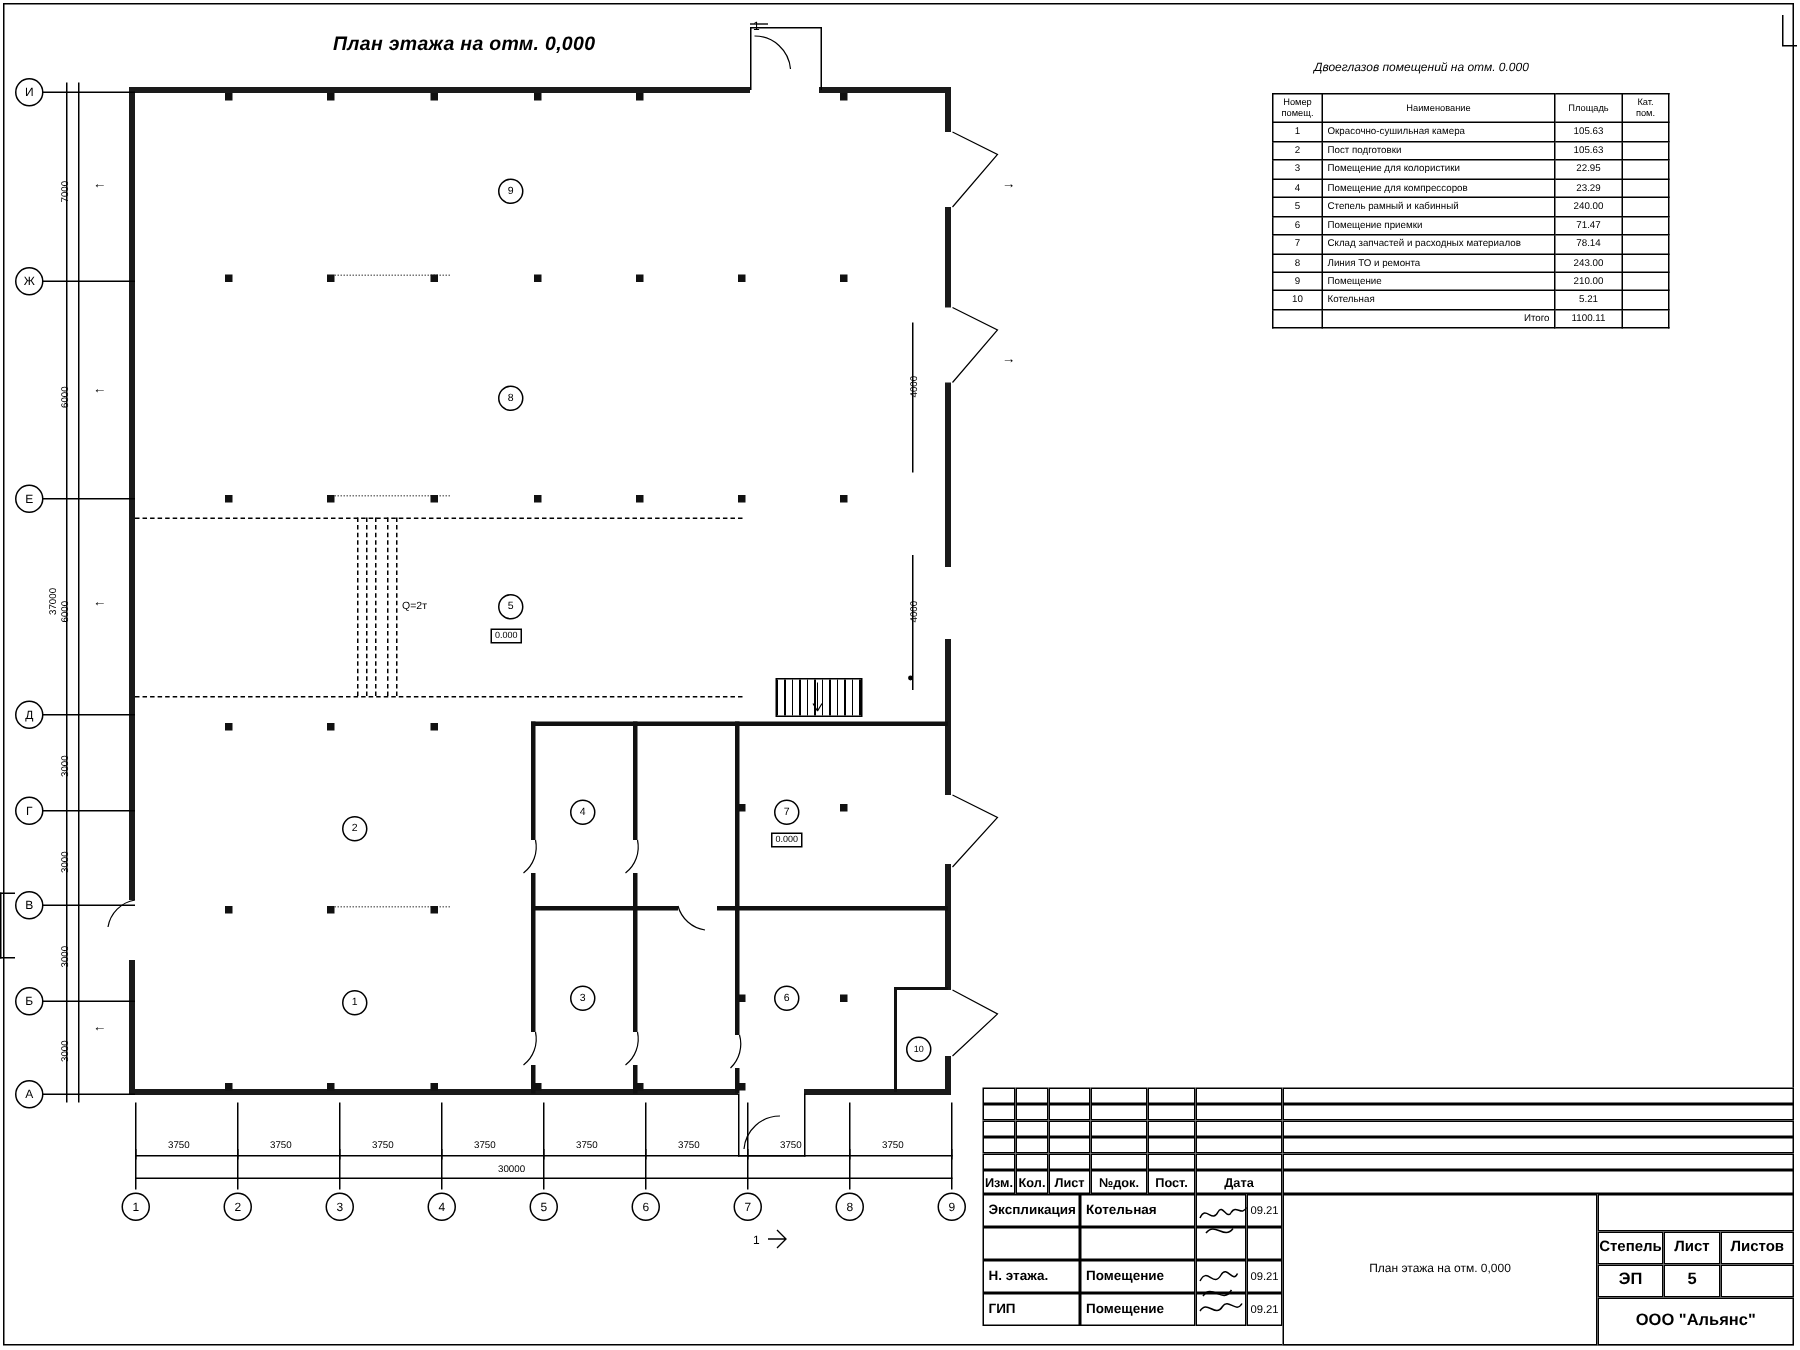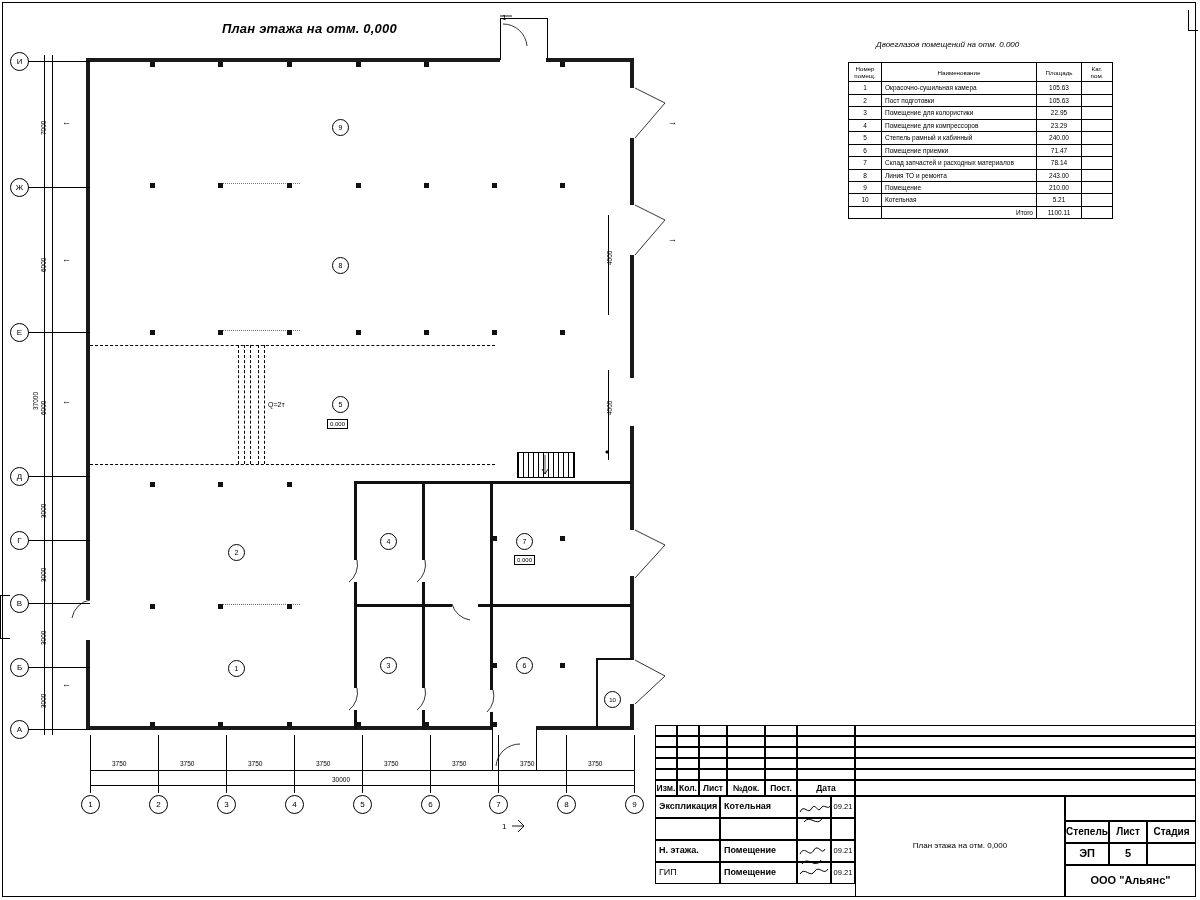--- a/index.html
+++ b/index.html
@@ -526,35 +526,35 @@
     <div class="cell left" style="left:0px; top:71px; width:65px; height:22px; font-weight:bold;">Экспликация</div>
     <div class="cell left" style="left:65px; top:71px; width:77px; height:22px; font-weight:bold;">Котельная</div>
     <div class="cell" style="left:142px; top:71px; width:34px; height:22px;"></div>
     <div class="cell" style="left:176px; top:71px; width:24px; height:22px; font-size:7.5px;">09.21</div>
 
     <div class="cell left" style="left:0px; top:115px; width:65px; height:22px; font-weight:bold;">Н. этажа.</div>
     <div class="cell left" style="left:65px; top:115px; width:77px; height:22px; font-weight:bold;">Помещение</div>
     <div class="cell" style="left:142px; top:115px; width:34px; height:22px;"></div>
     <div class="cell" style="left:176px; top:115px; width:24px; height:22px; font-size:7.5px;">09.21</div>
 
-    <div class="cell left" style="left:0px; top:137px; width:65px; height:22px; font-weight:normal;">ГИП</div>
+    <div class="cell left" style="left:0px; top:137px; width:65px; height:22px; font-weight:bold;">ГИП</div>
     <div class="cell left" style="left:65px; top:137px; width:77px; height:22px; font-weight:bold;">Помещение</div>
     <div class="cell" style="left:142px; top:137px; width:34px; height:22px;"></div>
     <div class="cell" style="left:176px; top:137px; width:24px; height:22px; font-size:7.5px;">09.21</div>
 
     <div class="cell" style="left:0px; top:93px; width:65px; height:22px;"></div>
     <div class="cell" style="left:65px; top:93px; width:77px; height:22px;"></div>
     <div class="cell" style="left:142px; top:93px; width:34px; height:22px;"></div>
     <div class="cell" style="left:176px; top:93px; width:24px; height:22px;"></div>
 
     <div class="cell" style="left:200px; top:71px; width:210px; height:101px; font-size:8px;">План этажа на отм. 0,000</div>
 
     <div class="cell" style="left:410px; top:96px; width:44px; height:22px; font-weight:bold; font-size:10px;">Степель</div>
     <div class="cell" style="left:454px; top:96px; width:38px; height:22px; font-weight:bold; font-size:10px;">Лист</div>
-    <div class="cell" style="left:492px; top:96px; width:49px; height:22px; font-weight:bold; font-size:10px;">Стадия</div>
+    <div class="cell" style="left:492px; top:96px; width:49px; height:22px; font-weight:bold; font-size:10px;">Листов</div>
 
     <div class="cell" style="left:410px; top:118px; width:44px; height:22px; font-weight:bold; font-size:11px;">ЭП</div>
     <div class="cell" style="left:454px; top:118px; width:38px; height:22px; font-weight:bold; font-size:11px;">5</div>
     <div class="cell" style="left:492px; top:118px; width:49px; height:22px; font-weight:bold; font-size:11px;"></div>
 
     <div class="cell" style="left:410px; top:140px; width:131px; height:32px; font-weight:bold; font-size:11px;">ООО "Альянс"</div>
     <div class="cell" style="left:410px; top:71px; width:131px; height:25px;"></div>
   </div>
 
   <svg class="ov" viewBox="0 0 1200 900">

